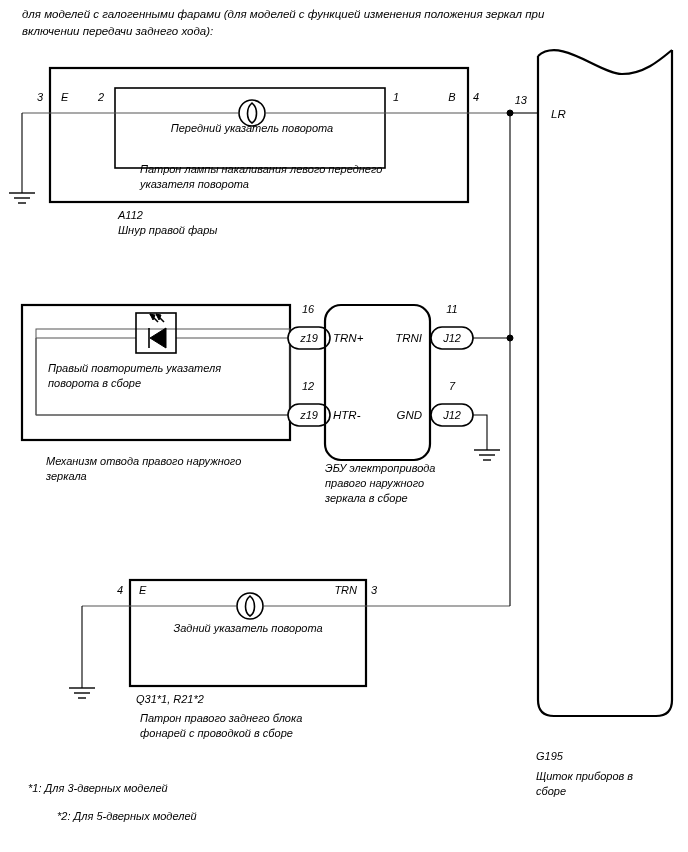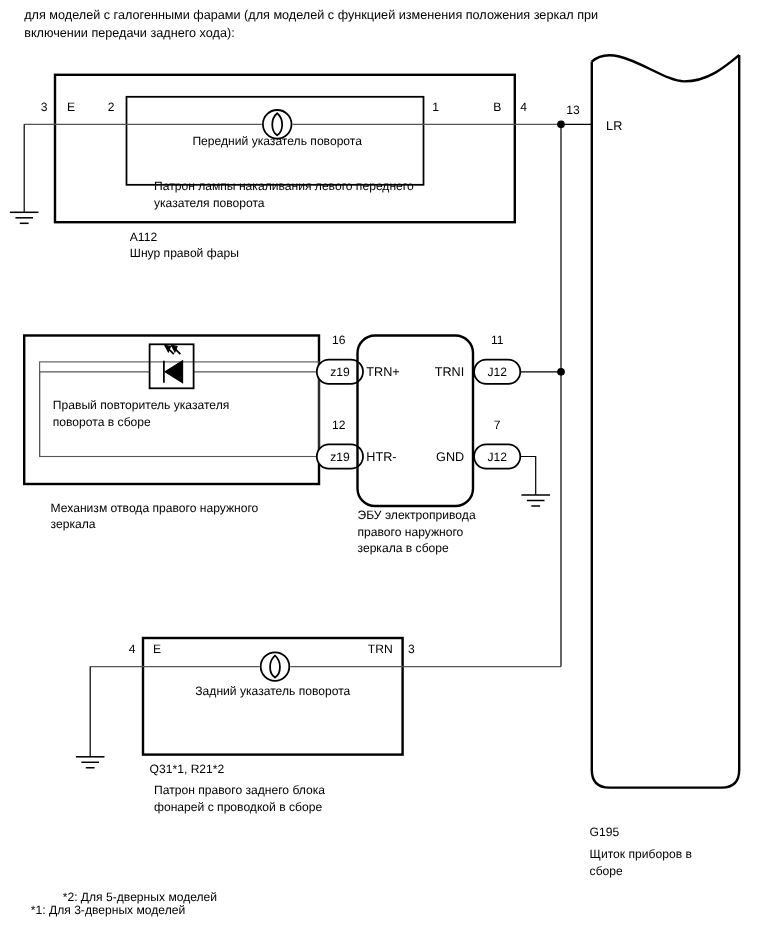--- a/index.html
+++ b/index.html
@@ -1,24 +1,24 @@
 <!DOCTYPE html>
 <html><head>
 <meta charset="utf-8">
 <style>
   html,body{margin:0;padding:0;background:#fff;}
   body{width:688px;height:852px;position:relative;
        font-family:"Liberation Sans","DejaVu Sans",sans-serif;
        color:#000;overflow:hidden;}
-  .stage{position:relative;width:688px;height:852px;}
+  .stage{position:relative;width:688px;height:852px;font-style:italic;}
   svg.diagram{position:absolute;left:0;top:0;width:688px;height:852px;}
   .heading{position:absolute;left:22px;top:6px;width:560px;
            font-size:11.5px;line-height:17px;color:#000;}
   .footnote{position:absolute;font-size:11px;line-height:16px;}
-  .fn1{left:28px;top:820px;}
+  .fn1{left:28px;top:780px;}
   .fn2{left:28px;top:808px;margin-left:29px;}
   
   text{font-family:"Liberation Sans","DejaVu Sans",sans-serif;fill:#000;}
   .t-pin{font-size:11px;}
   .t-term{font-size:11.5px;}
   .t-conn{font-size:11px;}
   .t-cap{font-size:11px;}
   .t-desc{font-size:11px;}
   .t-code{font-size:11px;}
   .box-outer{fill:none;stroke:#000;stroke-width:2.2;}

